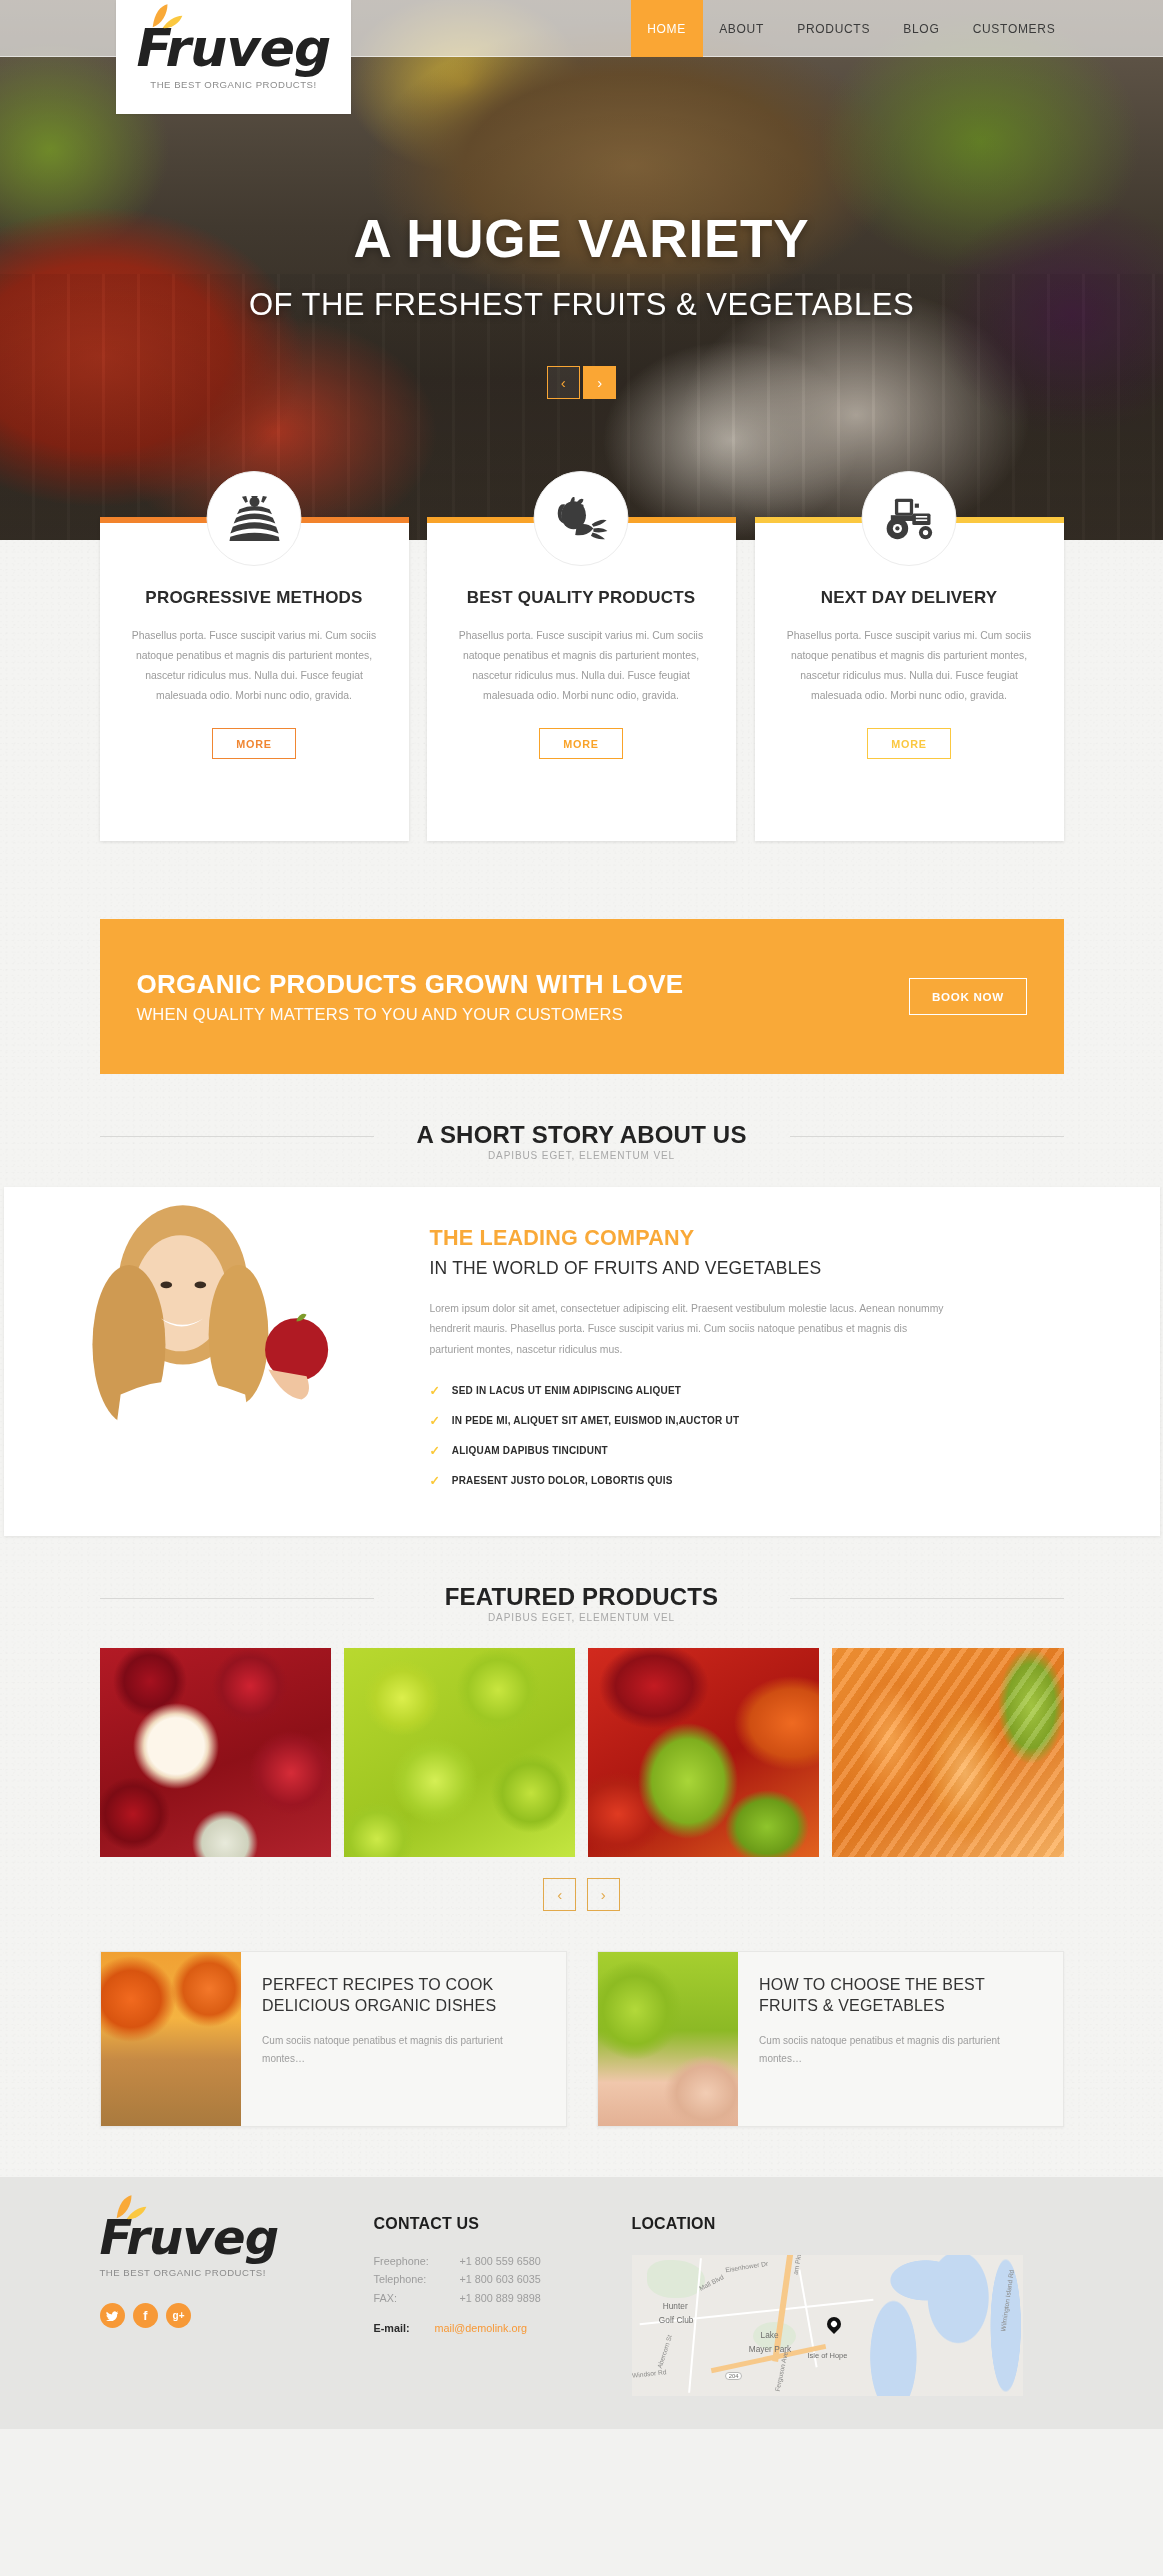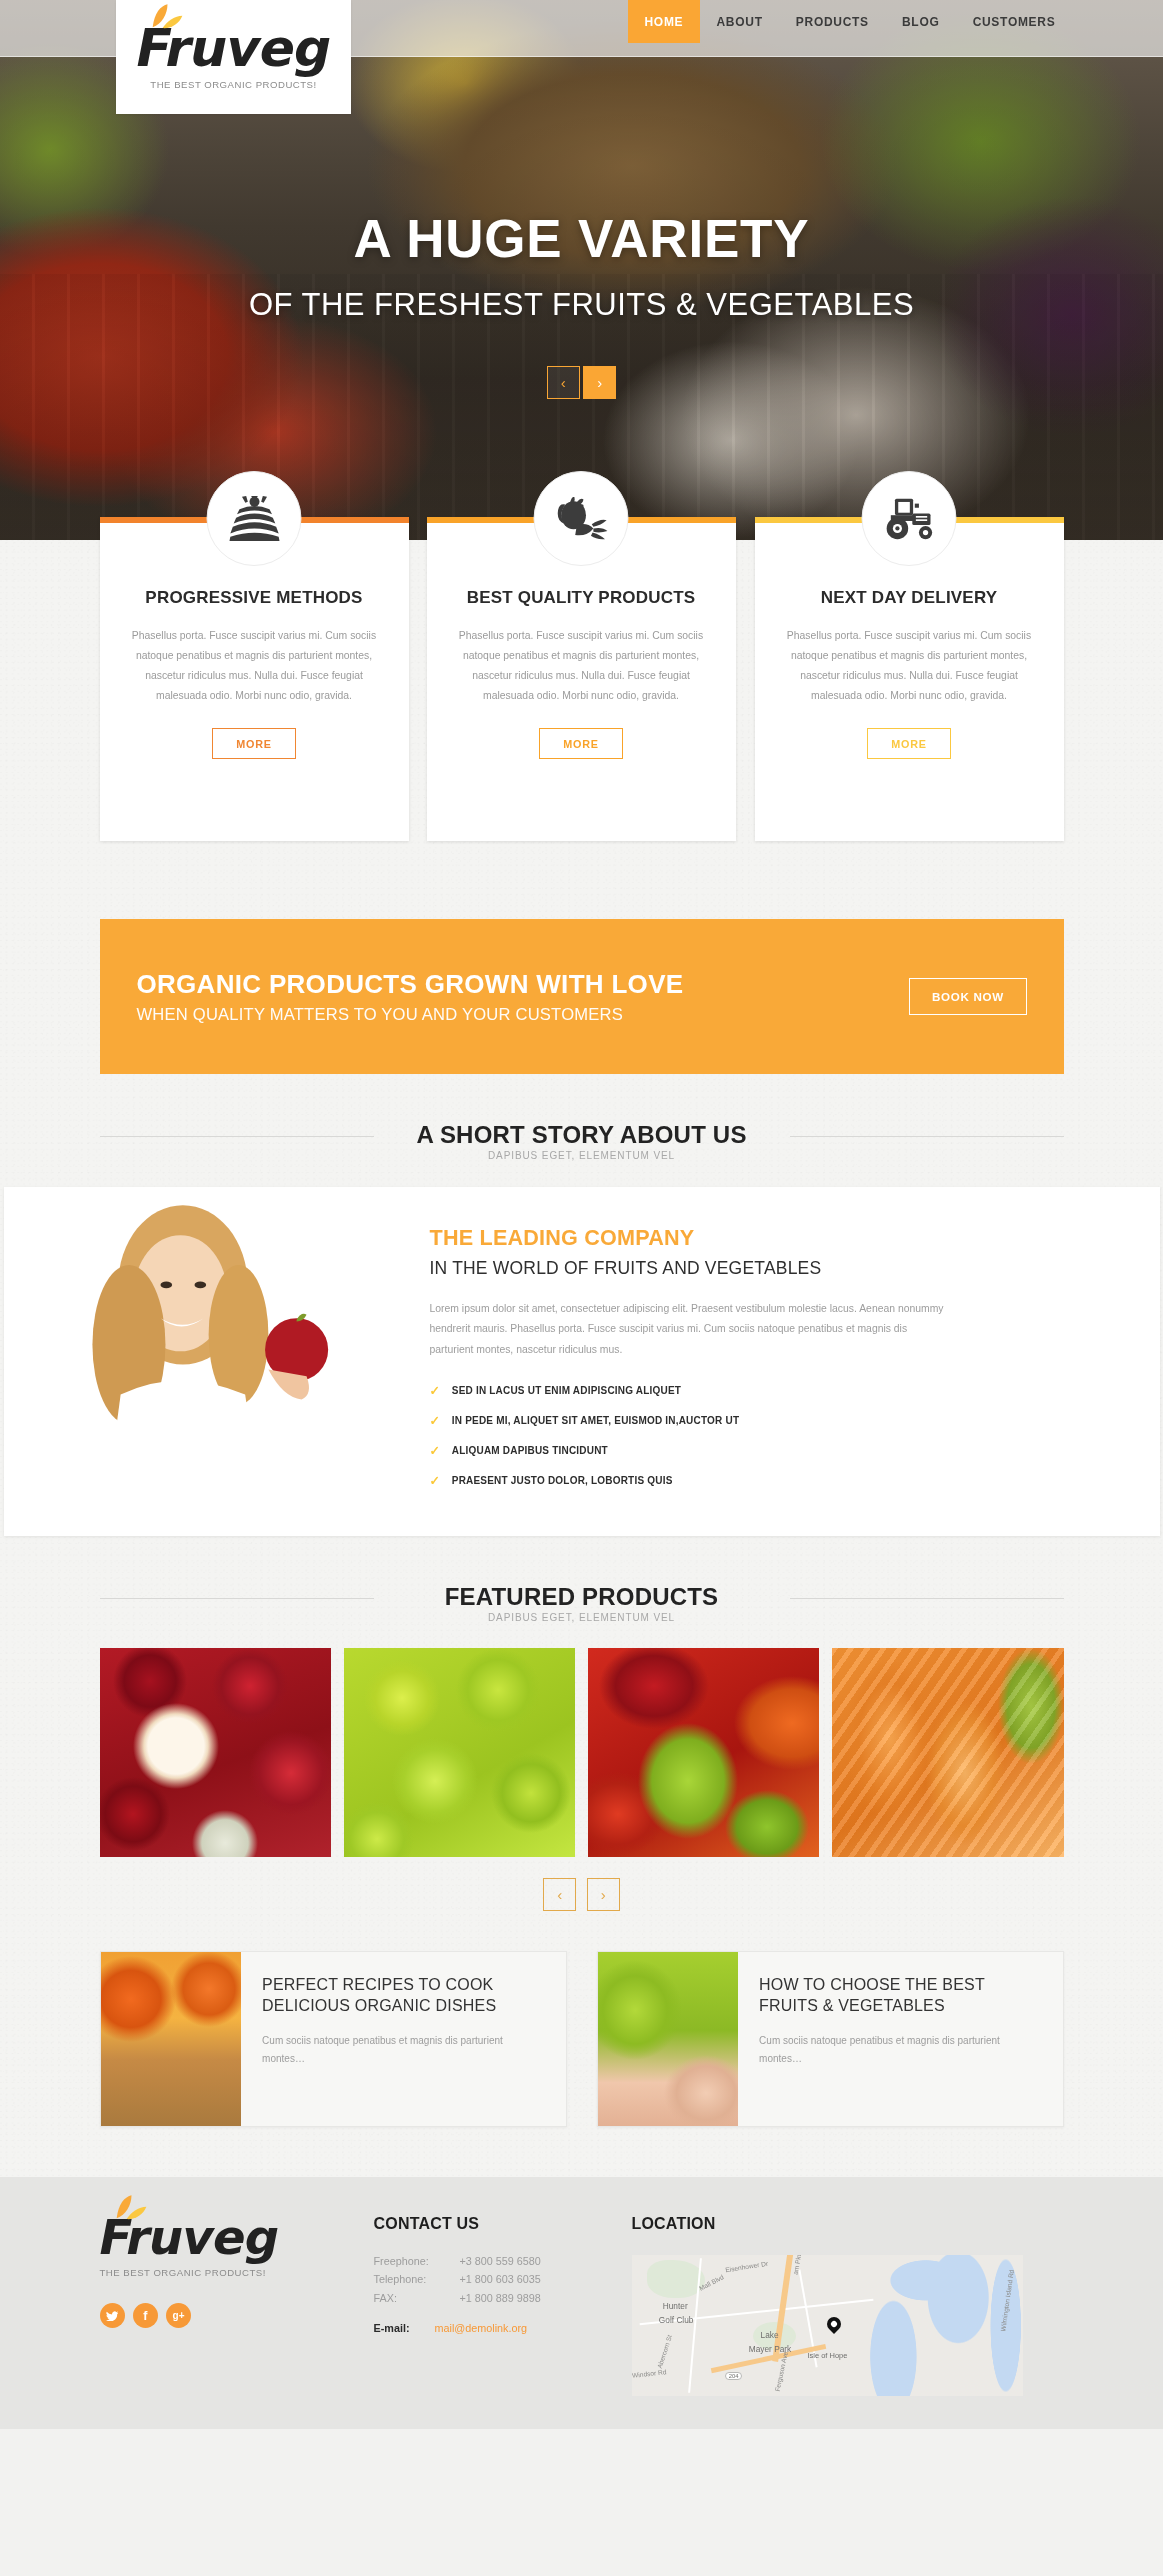--- a/index.html
+++ b/index.html
@@ -75,24 +75,23 @@
     position: absolute; left: 15px; top: -20px; width: 33px; height: 25px;
   }
   .logo-tag {
     font-size: 9.6px; color: #8c8c8c; letter-spacing: 0.5px;
     margin-top: 6.6px; font-weight: normal; font-style: normal;
   }
   .footer-logo .logo-word { font-size: 48px; }
 
   .nav { position: absolute; right: 91px; top: 0; height: 57px; display: flex; z-index: 45; }
   .nav a {
-    display: flex; align-items: center; padding: 0 16.6px; height: 43px;
+    display: flex; align-items: center; padding: 0 16.6px; height: 57px;
     font-size: 12px; color: #3b3b3b; text-decoration: none;
     letter-spacing: 0.7px;
-    font-weight: bold;
   }
   .nav a.active { background: #faa634; color: #fff; }
 
   .hero-text { position: absolute; left: 0; right: 0; top: 212px; text-align: center; z-index: 20; }
   .hero-h1 {
     font-size: 53px; font-weight: bold; color: #fff; letter-spacing: 0.8px;
     text-shadow: 0 1.7px 8.3px rgba(0,0,0,.35); line-height: 1;
   }
   .hero-h2 {
     font-size: 31px; color: #fff; letter-spacing: 0.5px; margin-top: 22px;
@@ -549,21 +548,21 @@
           </span>
           <span class="soc">f</span>
           <span class="soc" style="font-size:10px">g+</span>
         </div>
       </div>
 
       <div class="fcol2">
         <h5>CONTACT US</h5>
         <div class="contact-row">
           <span class="lab">Freephone:</span>
-          <span class="val">+3 800 559 6580</span>
+          <span class="val">+1 800 559 6580</span>
         </div>
         <div class="contact-row">
           <span class="lab">Telephone:</span>
           <span class="val">+1 800 603 6035</span>
         </div>
         <div class="contact-row">
           <span class="lab">FAX:</span>
           <span class="val">+1 800 889 9898</span>
         </div>
         <div class="email-row">

